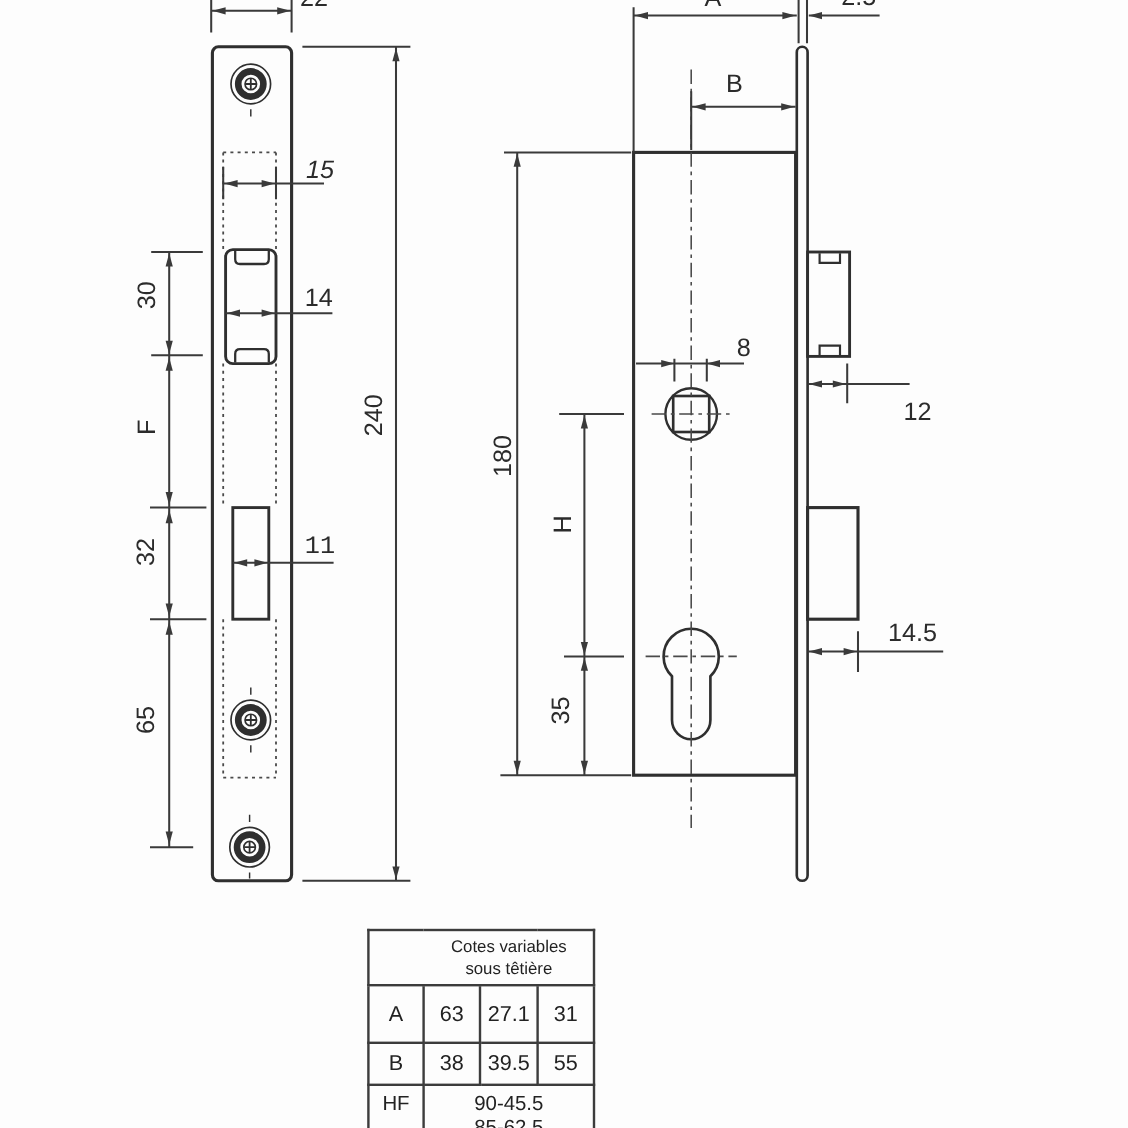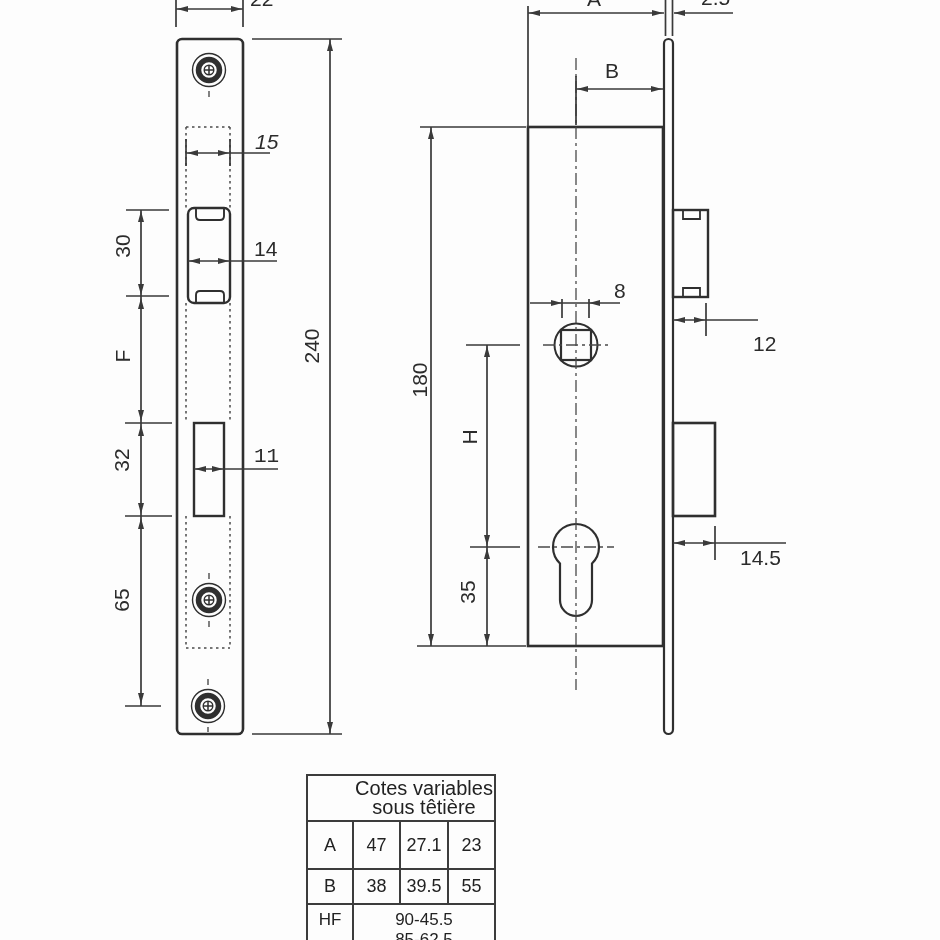--- a/index.html
+++ b/index.html
@@ -7,21 +7,21 @@
           font-family:"Liberation Sans",sans-serif;color:#262626;}
   #canvas svg{position:absolute;left:0;top:0;}
   .dim{position:absolute;font-size:21px;line-height:22px;color:#2b2b2b;white-space:nowrap;}
   .rot{width:28px;height:22px;display:flex;align-items:center;justify-content:center;
        transform:rotate(-90deg);}
   .rotw{width:44px;}
   .tablewrap{position:absolute;left:306px;top:774px;}
   table{border-collapse:collapse;table-layout:fixed;}
   td{border:2px solid #3c3c3c;text-align:center;font-size:18px;color:#222;padding:0;
      vertical-align:middle;}
-  tr.hdr td{height:44px;font-size:20px;line-height:19px;padding-left:46px;}
+  tr.hdr td{height:44px;font-size:14px;line-height:19px;padding-left:46px;}
   tr.ra td{height:46px;}
   tr.rb td{height:33px;}
   tr.rhf td{height:47px;font-size:17px;line-height:20px;vertical-align:top;padding-top:5px;}
 </style>
 </head>
 <body>
 
 <div id="canvas">
 
 <svg width="940" height="940" viewBox="0 0 940 940">
@@ -157,42 +157,42 @@
 <div class="dim rot rotw" style="left:290px;top:335px;">240</div>
 
 <div class="dim" style="left:587px;top:-12px;">A</div>
 <div class="dim" style="left:701px;top:-13px;">2.5</div>
 <div class="dim" style="left:605px;top:60px;">B</div>
 <div class="dim" style="left:614px;top:280px;">8</div>
 <div class="dim" style="left:753px;top:293px;margin-top:40px;">12</div>
 <div class="dim rot rotw" style="left:398px;top:369px;">180</div>
 <div class="dim rot" style="left:456px;top:426px;">H</div>
 <div class="dim rot" style="left:454px;top:581px;">35</div>
-<div class="dim" style="left:740px;top:517px;margin-top:30px;">14.5</div>
+<div class="dim" style="left:740px;top:517px;">14.5</div>
 
 <div class="tablewrap">
   <table>
     <colgroup>
           <col style="width:46px">
           <col style="width:47px">
           <col style="width:48px">
           <col style="width:47px">
         </colgroup>
     <tbody>
           <tr class="hdr">
       <td colspan="4">
         <div>Cotes variables</div>
         <div>sous têtière</div>
       </td>
     </tr>
     <tr class="ra">
       <td>A</td>
-      <td>47</td>
+      <td>63</td>
       <td>27.1</td>
-      <td>23</td>
+      <td>31</td>
     </tr>
     <tr class="rb">
       <td>B</td>
       <td>38</td>
       <td>39.5</td>
       <td>55</td>
     </tr>
     <tr class="rhf">
       <td>HF</td>
       <td colspan="3">

